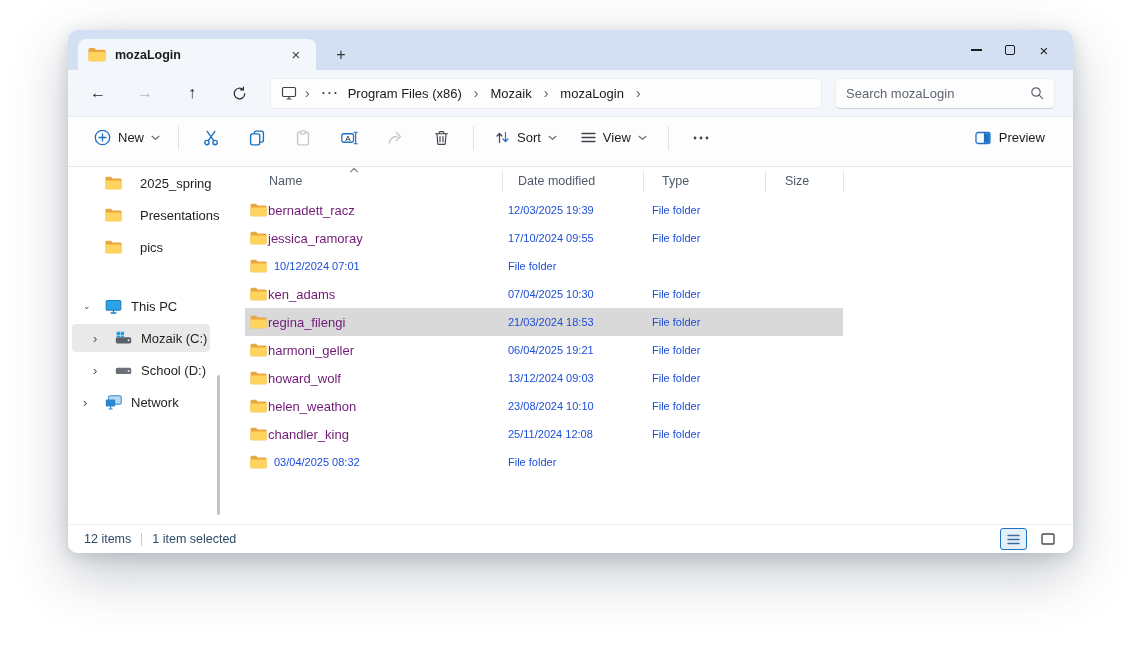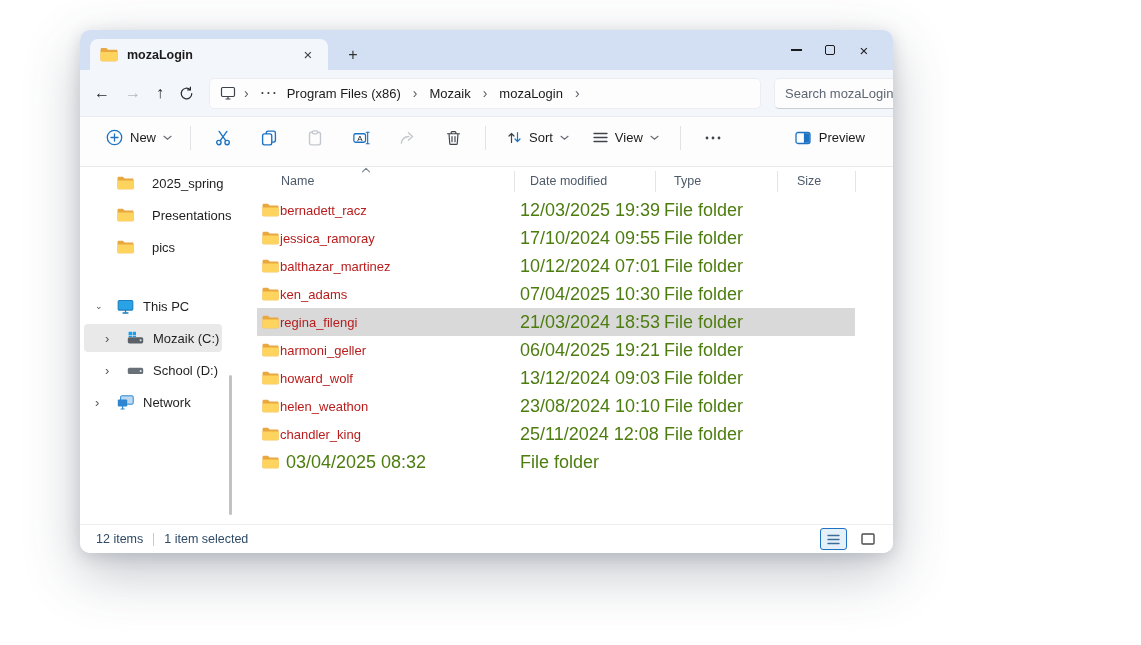--- a/index.html
+++ b/index.html
@@ -1,23 +1,22 @@
 <!DOCTYPE html>
 <html><head>
 <meta charset="utf-8">
 <style>
   * { margin:0; padding:0; box-sizing:border-box; }
   html,body { width:1141px; height:645px; background:#ffffff; overflow:hidden;
               font-family:"Liberation Sans","DejaVu Sans",sans-serif; }
 
   .window {
-    position:absolute; left:68px; top:30px; width:813px; height:523px;
+    position:absolute; left:68px; top:30px; width:1005px; height:523px;
     border-radius:10px; background:#ffffff; overflow:hidden;
     box-shadow:0 20px 55px rgba(55,65,85,.30), 0 4px 16px rgba(55,65,85,.18);
-    margin-left:12px;
   }
 
   
   .tabstrip { position:relative; height:40px; background:#d3dff2; }
   .tab {
     position:absolute; left:10px; top:9px; width:238px; height:31px;
     background:#f3f6fb; border-radius:8px 8px 0 0;
     display:flex; align-items:center; padding:0 10px 0 10px;
   }
   .tab .tab-label { font-size:12.5px; color:#1b1b1b; margin-left:9px; font-weight:bold; }
@@ -80,22 +79,22 @@
      background:#c2c2c2; border-radius:2px; }
 
   .filearea { position:relative; flex:1; }
   .fgrid { display:grid; grid-template-columns:23px 234px 144px 123px 74px; align-items:center; width:598px; }
   .fheader { height:29px; border-bottom:1px solid transparent; position:relative; }
   .fheader .hlbl { font-size:12.5px; color:#4d5a6a; padding-left:16px; }
   .fheader .hlbl.first { padding-left:1px; }
   .hsep { position:absolute; top:4px; width:1px; height:21px; background:#e4e4e4; }
   .sort-caret { position:absolute; top:0px; left:104px; }
   .frow { height:28px; }
-  .frow .fname { font-size:13px; color:#b91c1c; white-space:nowrap; }
-  .frow .fmeta { font-size:18px; color:#4d7c0f; padding-left:6px; white-space:nowrap; }
+  .frow .fname { font-size:13px; color:#701a75; white-space:nowrap; }
+  .frow .fmeta { font-size:11px; color:#1d4ed8; padding-left:6px; white-space:nowrap; }
   .frow.selected { background:#d9d9d9; }
   .frow .ficon { display:flex; justify-content:flex-start; padding-left:5px; }
 
   
   .statusbar { height:29px; border-top:1px solid #eeeeee; display:flex; align-items:center;
      padding:0 12px 0 16px; background:#ffffff; }
   .status-text { font-size:12.5px; color:#2e4a66; }
   .status-div { width:1px; height:13px; background:#c9c9c9; margin:0 10px; }
   .view-toggles { margin-left:auto; display:flex; align-items:center; gap:7px; }
   .vt-btn { width:27px; height:22px; display:flex; align-items:center; justify-content:center; border-radius:3px; }
@@ -368,21 +367,20 @@
             <span class="fmeta"></span>
           </div>
 
           <div class="frow fgrid">
             <span class="ficon">
               <svg width="17" height="14" viewBox="0 0 17 14">
                 <path d="M0.5 2.2C0.5 1.4 1.1 0.8 1.9 0.8h4.1l1.6 1.7h7.6c.8 0 1.4.6 1.4 1.4v8c0 .8-.6 1.4-1.4 1.4H1.9c-.8 0-1.4-.6-1.4-1.4Z" fill="#e9a740"></path>
                 <path d="M0.5 4.6h16.1v7.3c0 .8-.6 1.4-1.4 1.4H1.9c-.8 0-1.4-.6-1.4-1.4Z" fill="#ffd45e"></path>
               </svg>
             </span>
-            <span class="fname">balthazar_martinez</span>
             <span class="fmeta">10/12/2024 07:01</span>
             <span class="fmeta">File folder</span>
             <span class="fmeta"></span>
           </div>
 
           <div class="frow fgrid">
             <span class="ficon">
               <svg width="17" height="14" viewBox="0 0 17 14">
                 <path d="M0.5 2.2C0.5 1.4 1.1 0.8 1.9 0.8h4.1l1.6 1.7h7.6c.8 0 1.4.6 1.4 1.4v8c0 .8-.6 1.4-1.4 1.4H1.9c-.8 0-1.4-.6-1.4-1.4Z" fill="#e9a740"></path>
                 <path d="M0.5 4.6h16.1v7.3c0 .8-.6 1.4-1.4 1.4H1.9c-.8 0-1.4-.6-1.4-1.4Z" fill="#ffd45e"></path>

